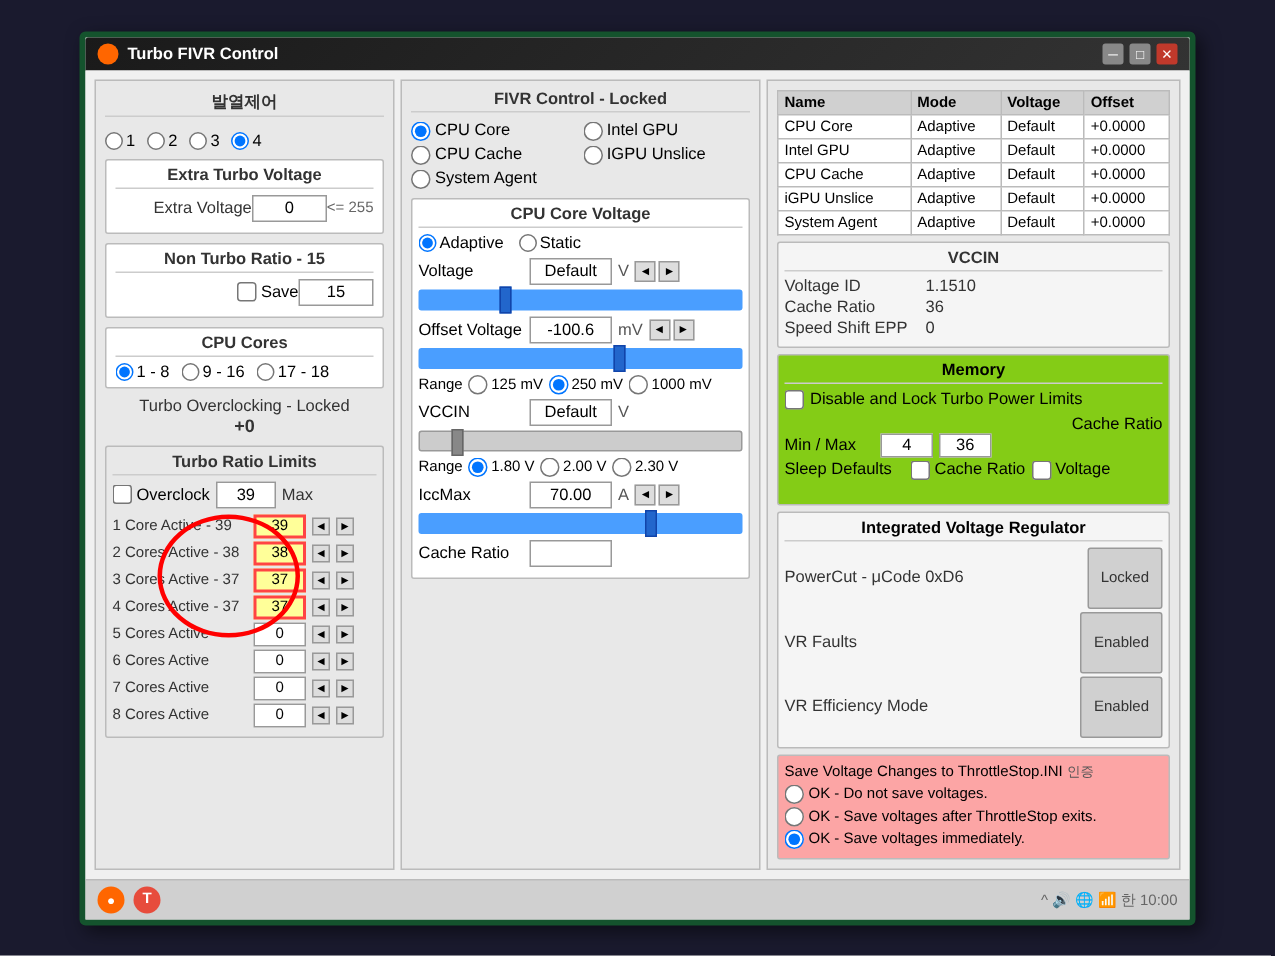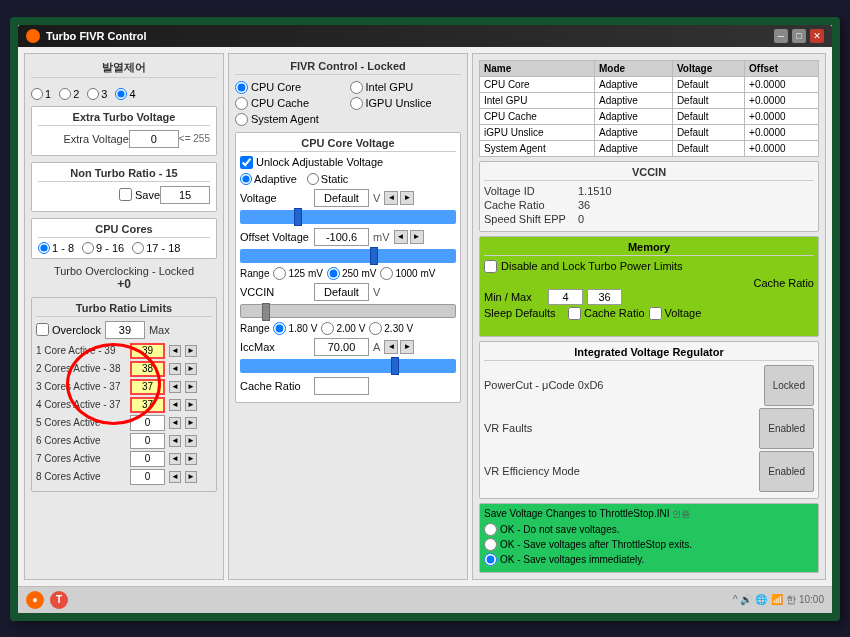--- a/index.html
+++ b/index.html
@@ -6,23 +6,23 @@
     body {
       background: #1a1a2e;
       font-family: 'Segoe UI', Tahoma, Geneva, Verdana, sans-serif;
       font-size: 11px;
       display: flex;
       justify-content: center;
       align-items: center;
       min-height: 100vh;
     }
     .window {
-      width: 830px;
+      width: 744px;
       background: #f0f0f0;
-      border: 8px solid #14532d;
+      border: 4px solid #14532d;
       border-radius: 4px;
       box-shadow: 4px 4px 12px rgba(0,0,0,0.5);
     }
     .title-bar {
       background: linear-gradient(135deg, #1a1a1a 0%, #333 100%);
       color: white;
       padding: 4px 8px;
       display: flex;
       align-items: center;
       justify-content: space-between;
@@ -252,21 +252,21 @@
     .ivr-label { color: #333; }
     .status-btn {
       padding: 14px 8px; border: 1px solid #999; border-radius: 2px;
       font-size: 10px; cursor: pointer;
     }
     .status-locked { background: #d0d0d0; color: #333; }
     .status-enabled { background: #d0d0d0; color: #333; }
 
     .save-section {
       border: 1px solid #bbb;
-      background: #22c55e;
+      background: #fca5a5;
       padding: 4px;
       border-radius: 2px;
       font-size: 10px;
     }
     .save-row { margin-bottom: 2px; }
     .save-radio-item { display: flex; align-items: center; gap: 3px; }
 
     .bottom-bar {
       background: #d0d0d0;
       border-top: 1px solid #bbb;
@@ -490,24 +490,20 @@
         </label>
         <label class="fivr-radio-item">
           <input type="radio" name="fivr" style="">
           <span>System Agent</span>
         </label>
       </div>
 
       <div class="voltage-section">
         <div class="section-header">CPU Core Voltage</div>
 
-        <label class="checkbox-item">
-          <input type="checkbox" checked="" style="">
-          <span>Unlock Adjustable Voltage</span>
-        </label>
 
         <div class="voltage-mode-row">
           <label class="radio-item">
             <input type="radio" name="vmode" checked="" style="">
             <span>Adaptive</span>
           </label>
           <label class="radio-item">
             <input type="radio" name="vmode" style="">
             <span>Static</span>
           </label>

